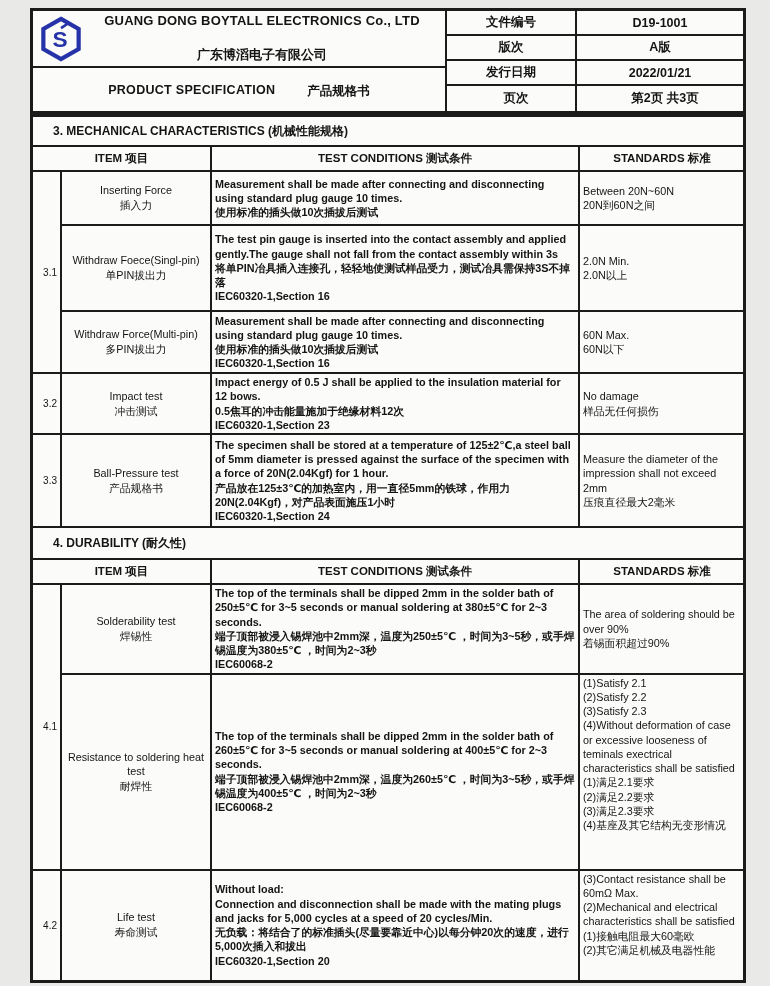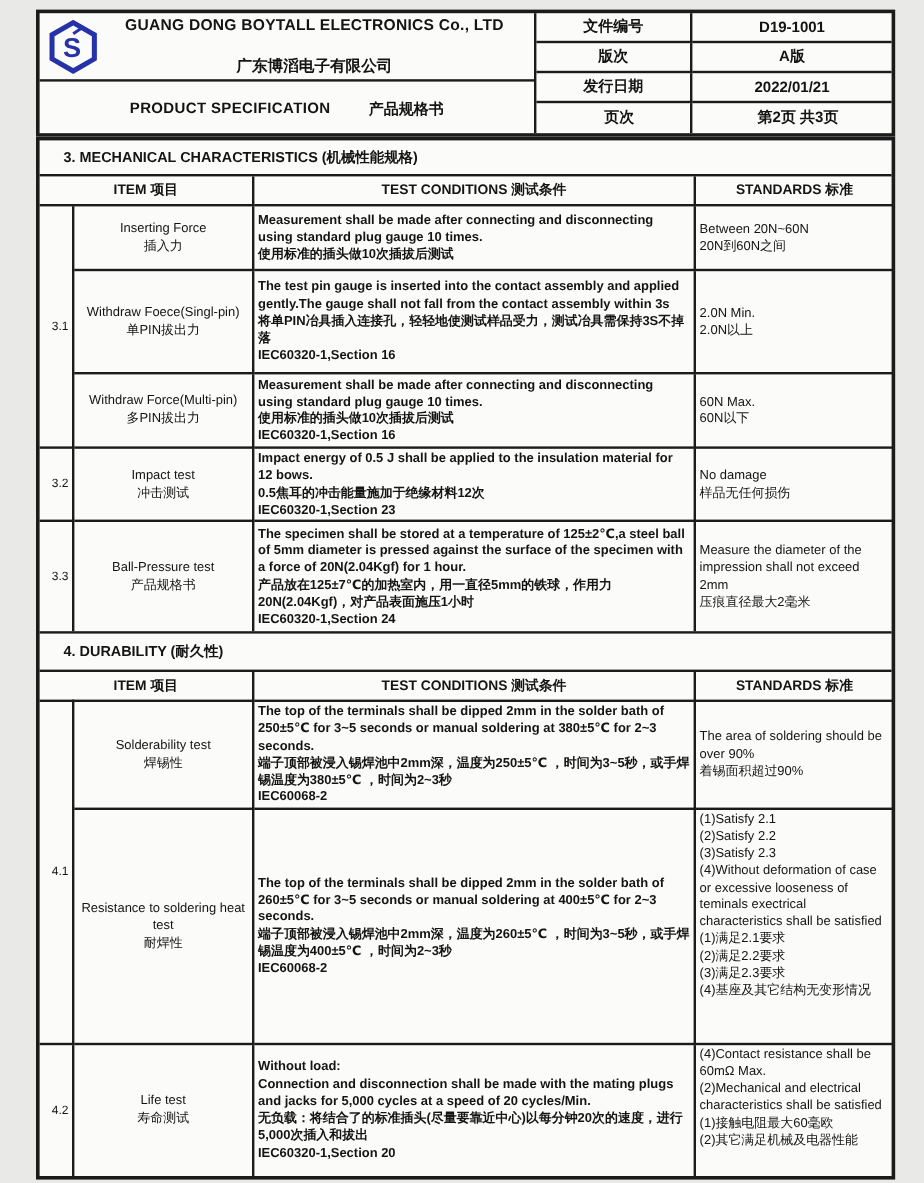--- a/index.html
+++ b/index.html
@@ -177,21 +177,21 @@
         </td>
       </tr>
       <tr style="height:92px" class="rlast">
         <td class="c-no">3.3</td>
         <td class="c-item">
           <div class="item-line">Ball-Pressure test</div>
           <div class="item-line">产品规格书</div>
         </td>
         <td class="c-cond">
           <div class="cond-line">The specimen shall be stored at a temperature of 125±2℃,a steel ball of 5mm diameter is pressed against the surface of the specimen with a force of 20N(2.04Kgf) for 1 hour.</div>
-          <div class="cond-line">产品放在125±7℃的加热室内，用一直径5mm的铁球，作用力20N(2.04Kgf)，对产品表面施压1小时</div>
+          <div class="cond-line">产品放在125±3℃的加热室内，用一直径5mm的铁球，作用力20N(2.04Kgf)，对产品表面施压1小时</div>
           <div class="cond-line">IEC60320-1,Section 24</div>
         </td>
         <td class="c-std">
           <div class="std-line">Measure the diameter of the impression shall not exceed 2mm</div>
           <div class="std-line">压痕直径最大2毫米</div>
         </td>
       </tr>
     </tbody>
       </table>
 
@@ -253,21 +253,21 @@
           <div class="item-line">Life test</div>
           <div class="item-line">寿命测试</div>
         </td>
         <td class="c-cond">
           <div class="cond-line">Without load:</div>
           <div class="cond-line">Connection and disconnection shall be made with the mating plugs and jacks for 5,000 cycles at a speed of 20 cycles/Min.</div>
           <div class="cond-line">无负载：将结合了的标准插头(尽量要靠近中心)以每分钟20次的速度，进行5,000次插入和拔出</div>
           <div class="cond-line">IEC60320-1,Section 20</div>
         </td>
         <td class="c-std vtop">
-          <div class="std-line">(4)Contact resistance shall be 60mΩ Max.</div>
+          <div class="std-line">(3)Contact resistance shall be 60mΩ Max.</div>
           <div class="std-line">(2)Mechanical and electrical characteristics shall be satisfied</div>
           <div class="std-line">(1)接触电阻最大60毫欧</div>
           <div class="std-line">(2)其它满足机械及电器性能</div>
         </td>
       </tr>
     </tbody>
       </table>
 
   </div>
 </div>

